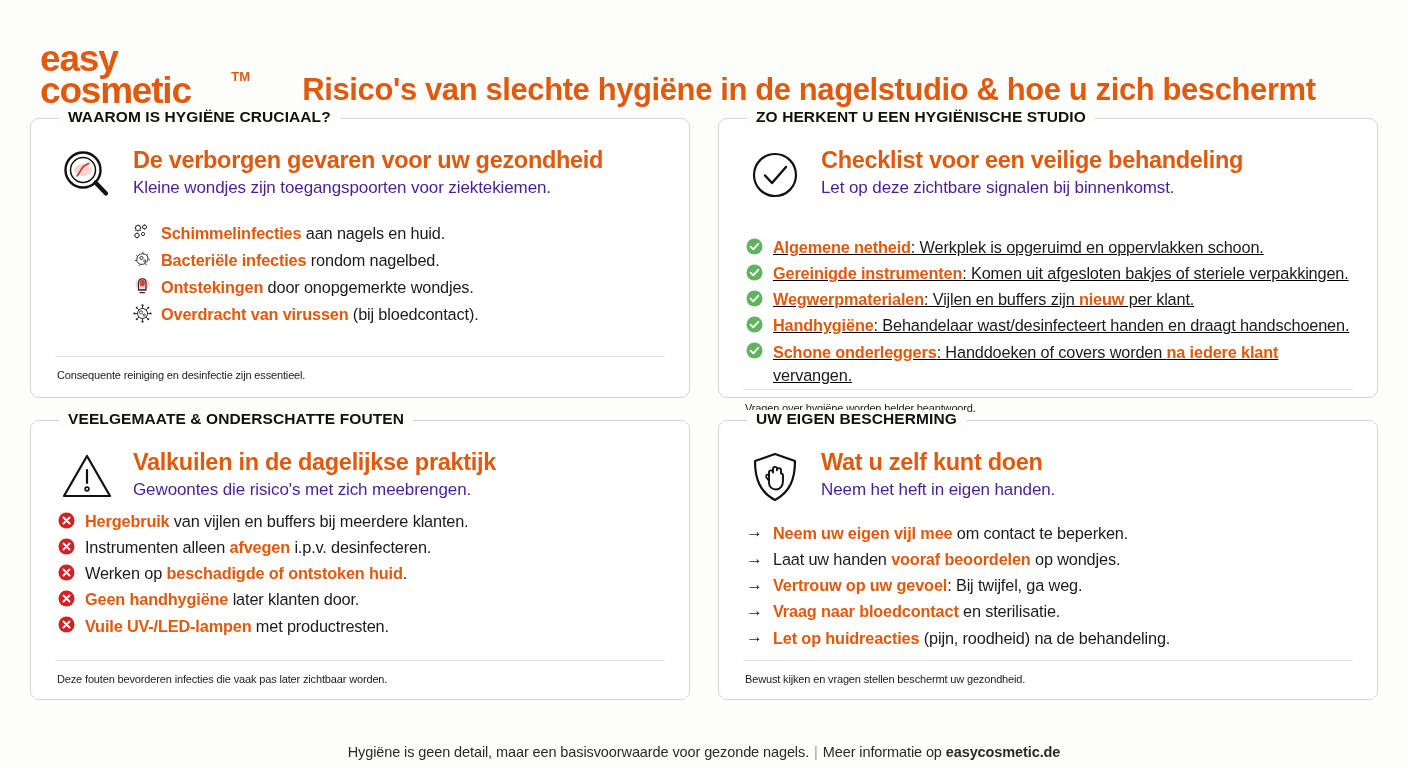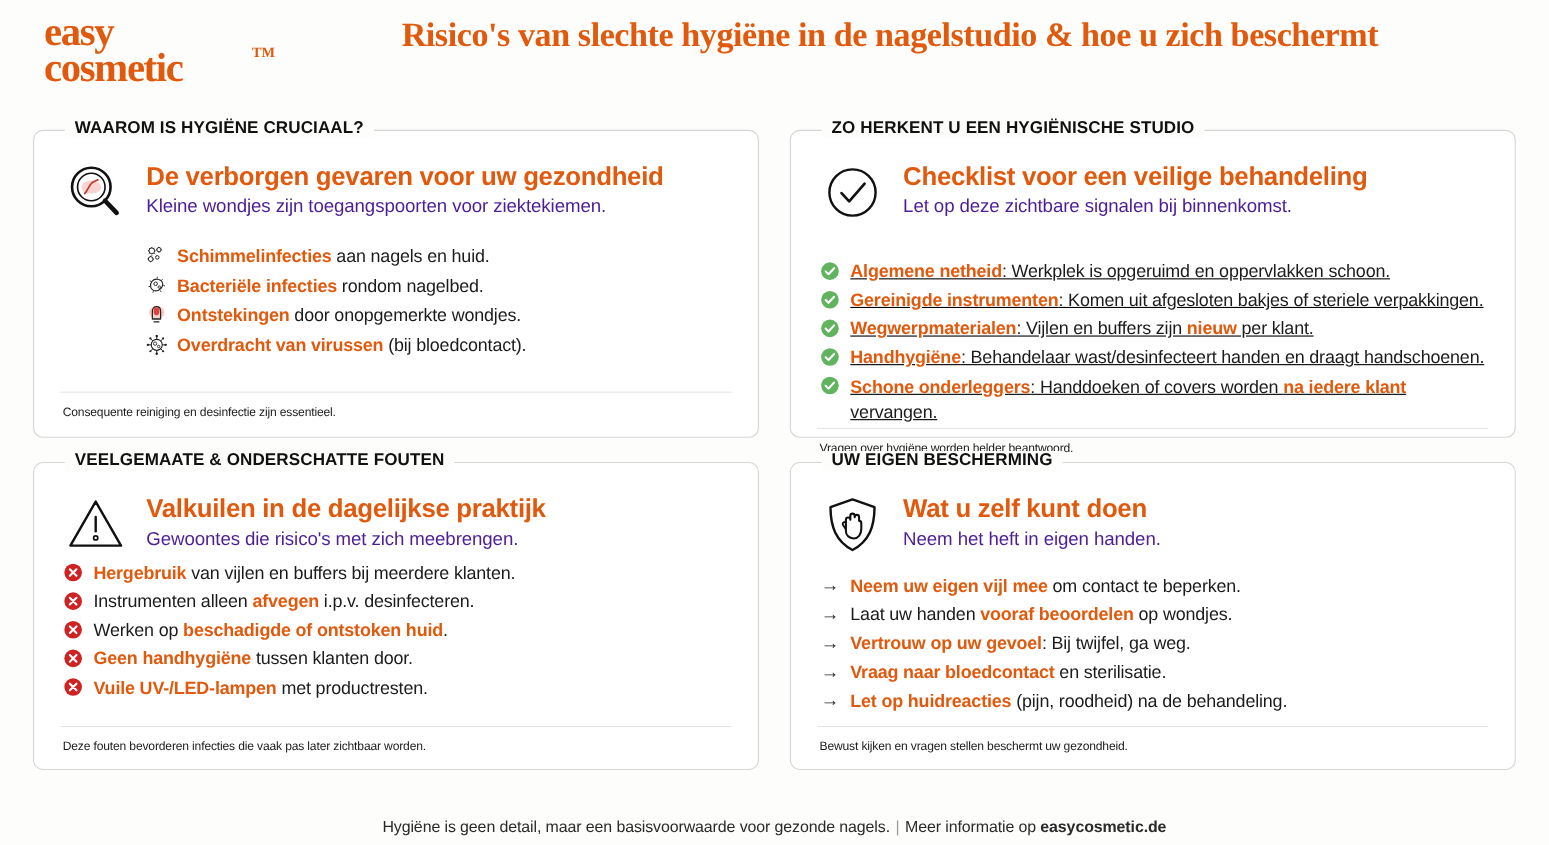--- a/index.html
+++ b/index.html
@@ -6,24 +6,23 @@
   html, body {
     width: 1408px; height: 768px;
     background: #fdfdfc;
     font-family: "Liberation Sans", sans-serif;
     overflow: hidden;
   }
   .page { position: relative; width: 1408px; height: 768px; }
 
   
   .header {
-    display: flex; align-items: flex-start;
+    display: flex; align-items: flex-end;
     padding: 14px 36px 0 36px;
     height: 108px;
-    font-family: Liberation Serif, serif;
   }
   .logo {
     width: 220px; flex: 0 0 220px;
     color: #E1590C;
     font-weight: 700;
     line-height: 0.88;
     letter-spacing: -1.2px;
     position: relative;
     padding-left: 4px;
   }
@@ -348,21 +347,21 @@
           </span>
           <span class="li-text"><span>Werken op </span><span class="hl">beschadigde of ontstoken huid</span><span>.</span></span>
         </li>
         <li>
           <span class="bullet">
             <svg width="17" height="17" viewBox="0 0 17 17">
                 <circle cx="8.5" cy="8.5" r="8" fill="#cf2222"></circle>
                 <path d="M5.5 5.5 L11.5 11.5 M11.5 5.5 L5.5 11.5" stroke="#fff" stroke-width="1.9" stroke-linecap="round"></path>
               </svg>
           </span>
-          <span class="li-text"><span class="hl">Geen handhygiëne</span><span> tussen klanten door.</span></span>
+          <span class="li-text"><span class="hl">Geen handhygiëne</span><span> later klanten door.</span></span>
         </li>
         <li>
           <span class="bullet">
             <svg width="17" height="17" viewBox="0 0 17 17">
                 <circle cx="8.5" cy="8.5" r="8" fill="#cf2222"></circle>
                 <path d="M5.5 5.5 L11.5 11.5 M11.5 5.5 L5.5 11.5" stroke="#fff" stroke-width="1.9" stroke-linecap="round"></path>
               </svg>
           </span>
           <span class="li-text"><span class="hl">Vuile UV-/LED-lampen</span><span> met productresten.</span></span>
         </li>

